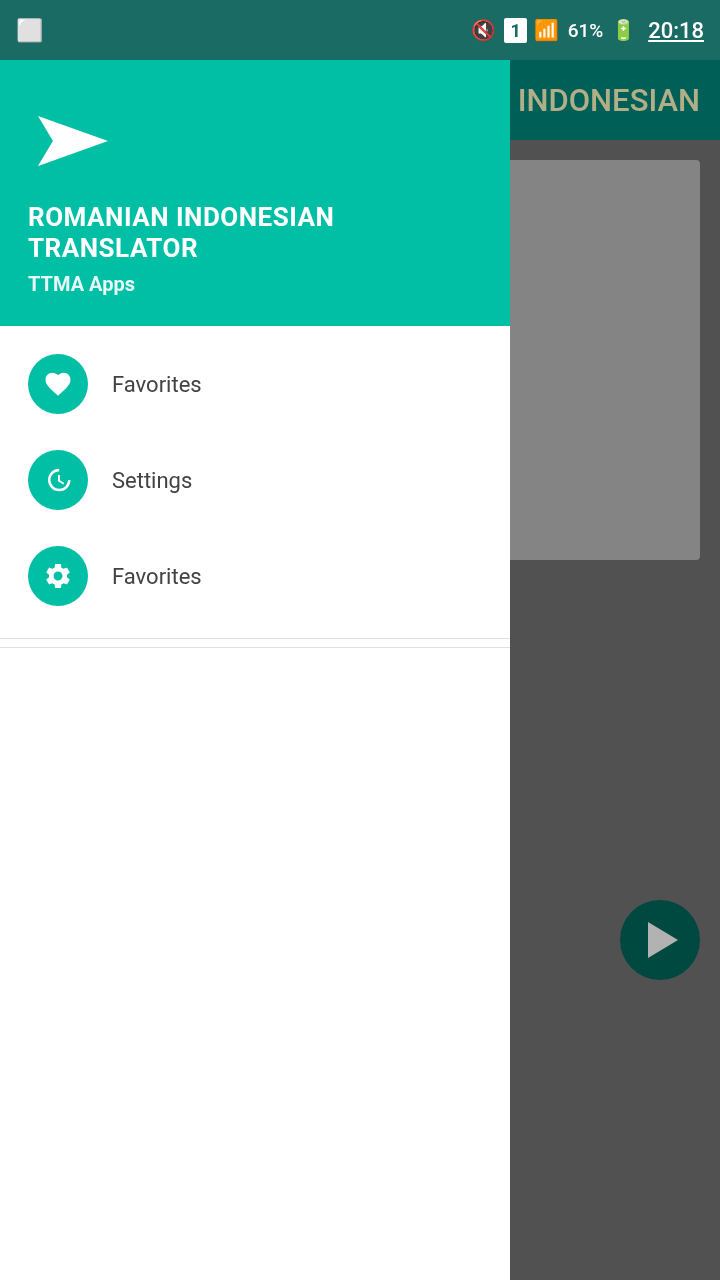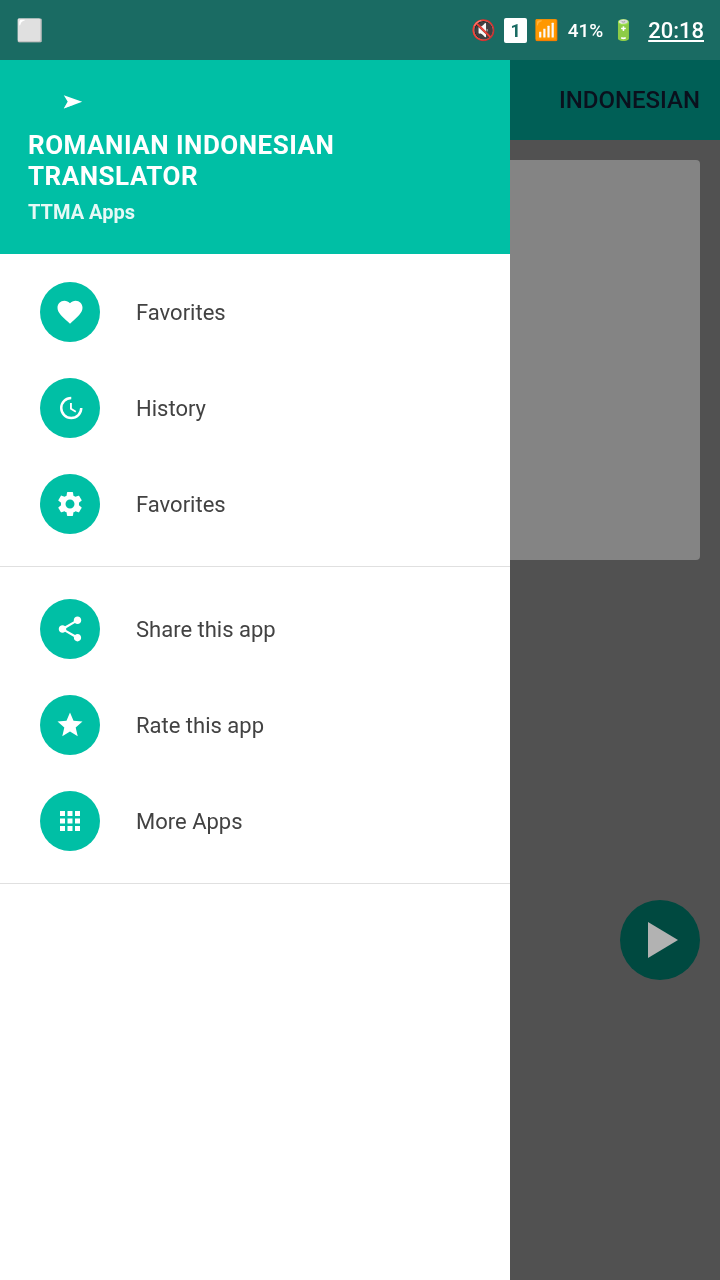--- a/index.html
+++ b/index.html
@@ -51,22 +51,22 @@
       z-index: 1;
     }
     .app-bg-header {
       background: #00897b;
       height: 80px;
       display: flex;
       align-items: center;
       padding: 0 20px;
     }
     .app-bg-title {
-      color: #0f172a;
-      font-size: 24px;
+      color: #fef9c3;
+      font-size: 31px;
       font-weight: 500;
       margin-left: auto;
     }
     .app-bg-content {
       background: #bdbdbd;
       margin: 20px;
       height: 400px;
       border-radius: 4px;
     }
     .fab-button {
@@ -104,21 +104,21 @@
       background: white;
       z-index: 20;
       display: flex;
       flex-direction: column;
     }
 
     
     .drawer-header {
       background: #00BFA5;
       padding: 30px 28px 30px 28px;
-      height: 194px;
+      height: 266px;
       display: flex;
       flex-direction: column;
       justify-content: flex-end;
     }
     .drawer-logo {
       width: 90px;
       height: 90px;
       margin-bottom: 16px;
     }
     .drawer-app-name {
@@ -143,24 +143,23 @@
       padding: 10px 0;
     }
     .menu-divider {
       height: 1px;
       background: #e0e0e0;
       margin: 4px 0;
     }
     .menu-item {
       display: flex;
       align-items: center;
-      padding: 18px 40px;
+      padding: 18px 28px;
       cursor: pointer;
       min-height: 80px;
-      gap: 12px;
     }
     .menu-icon-circle {
       width: 60px;
       height: 60px;
       border-radius: 50%;
       background: #00BFA5;
       display: flex;
       align-items: center;
       justify-content: center;
       flex-shrink: 0;
@@ -191,21 +190,21 @@
 <body>
 
 <div class="status-bar">
   <div class="status-bar-left">
     <span style="color:white;font-size:22px;">⬜</span>
   </div>
   <div class="status-bar-right">
     <span style="font-size:20px;">🔇</span>
     <span style="font-size:20px; background: white; color: #1a6b63; padding: 2px 6px; border-radius: 2px; font-weight:bold; font-size: 18px;">1</span>
     <span style="font-size:20px;">📶</span>
-    <span style="font-size:19px;color:white;">41%</span>
+    <span style="font-size:19px;color:white;">61%</span>
     <span style="font-size:20px;">🔋</span>
     <span style="font-size:22px;color:white;font-weight:500;margin-left:4px;text-decoration:underline;">20:18</span>
   </div>
 </div>
 
 <div class="app-bg">
   <div class="app-bg-header">
     <span class="app-bg-title">INDONESIAN</span>
   </div>
   <div class="app-bg-content"></div>
@@ -240,61 +239,32 @@
       </div>
       <span class="menu-label">Favorites</span>
     </div>
 
     <div class="menu-item">
       <div class="menu-icon-circle">
         <svg viewBox="0 0 24 24">
           <path d="M13 3a9 9 0 1 0 9 9h-2a7 7 0 1 1-7-7V3zm-1 5v5l4.28 2.54.72-1.21-3.5-2.08V8H12z"></path>
         </svg>
       </div>
-      <span class="menu-label">History</span>
+      <span class="menu-label">Settings</span>
     </div>
 
     <div class="menu-item">
       <div class="menu-icon-circle">
         <svg viewBox="0 0 24 24">
           <path d="M19.14 12.94c.04-.3.06-.61.06-.94s-.02-.64-.07-.94l2.03-1.58c.18-.14.23-.41.12-.61l-1.92-3.32c-.12-.22-.37-.29-.59-.22l-2.39.96c-.5-.38-1.03-.7-1.62-.94l-.36-2.54c-.04-.24-.24-.41-.48-.41h-3.84c-.24 0-.43.17-.47.41l-.36 2.54c-.59.24-1.13.57-1.62.94l-2.39-.96c-.22-.08-.47 0-.59.22L2.74 8.87c-.12.21-.08.47.12.61l2.03 1.58c-.05.3-.09.63-.09.94s.02.64.07.94l-2.03 1.58c-.18.14-.23.41-.12.61l1.92 3.32c.12.22.37.29.59.22l2.39-.96c.5.38 1.03.7 1.62.94l.36 2.54c.05.24.24.41.48.41h3.84c.24 0 .44-.17.47-.41l.36-2.54c.59-.24 1.13-.56 1.62-.94l2.39.96c.22.08.47 0 .59-.22l1.92-3.32c.12-.22.07-.47-.12-.61l-2.01-1.58zM12 15.6c-1.98 0-3.6-1.62-3.6-3.6s1.62-3.6 3.6-3.6 3.6 1.62 3.6 3.6-1.62 3.6-3.6 3.6z"></path>
         </svg>
       </div>
       <span class="menu-label">Favorites</span>
     </div>
   </div>
 
   <div class="menu-divider"></div>
 
-  <div class="menu-section">
-
-    <div class="menu-item">
-      <div class="menu-icon-circle">
-        <svg viewBox="0 0 24 24">
-          <path d="M18 16.08c-.76 0-1.44.3-1.96.77L8.91 12.7c.05-.23.09-.46.09-.7s-.04-.47-.09-.7l7.05-4.11c.54.5 1.25.81 2.04.81 1.66 0 3-1.34 3-3s-1.34-3-3-3-3 1.34-3 3c0 .24.04.47.09.7L8.04 9.81C7.5 9.31 6.79 9 6 9c-1.66 0-3 1.34-3 3s1.34 3 3 3c.79 0 1.5-.31 2.04-.81l7.12 4.16c-.05.21-.08.43-.08.65 0 1.61 1.31 2.92 2.92 2.92 1.61 0 2.92-1.31 2.92-2.92s-1.31-2.92-2.92-2.92z"></path>
-        </svg>
-      </div>
-      <span class="menu-label">Share this app</span>
-    </div>
-
-    <div class="menu-item">
-      <div class="menu-icon-circle">
-        <svg viewBox="0 0 24 24">
-          <path d="M12 17.27L18.18 21l-1.64-7.03L22 9.24l-7.19-.61L12 2 9.19 8.63 2 9.24l5.46 4.73L5.82 21z"></path>
-        </svg>
-      </div>
-      <span class="menu-label">Rate this app</span>
-    </div>
-
-    <div class="menu-item">
-      <div class="menu-icon-circle">
-        <svg viewBox="0 0 24 24">
-          <path d="M4 8h4V4H4v4zm6 12h4v-4h-4v4zm-6 0h4v-4H4v4zm0-6h4v-4H4v4zm6 0h4v-4h-4v4zm6-10v4h4V4h-4zm-6 4h4V4h-4v4zm6 6h4v-4h-4v4zm0 6h4v-4h-4v4z"></path>
-        </svg>
-      </div>
-      <span class="menu-label">More Apps</span>
-    </div>
-  </div>
 
   <div class="menu-divider"></div>
 
 
 </div>
 
 </body></html>

